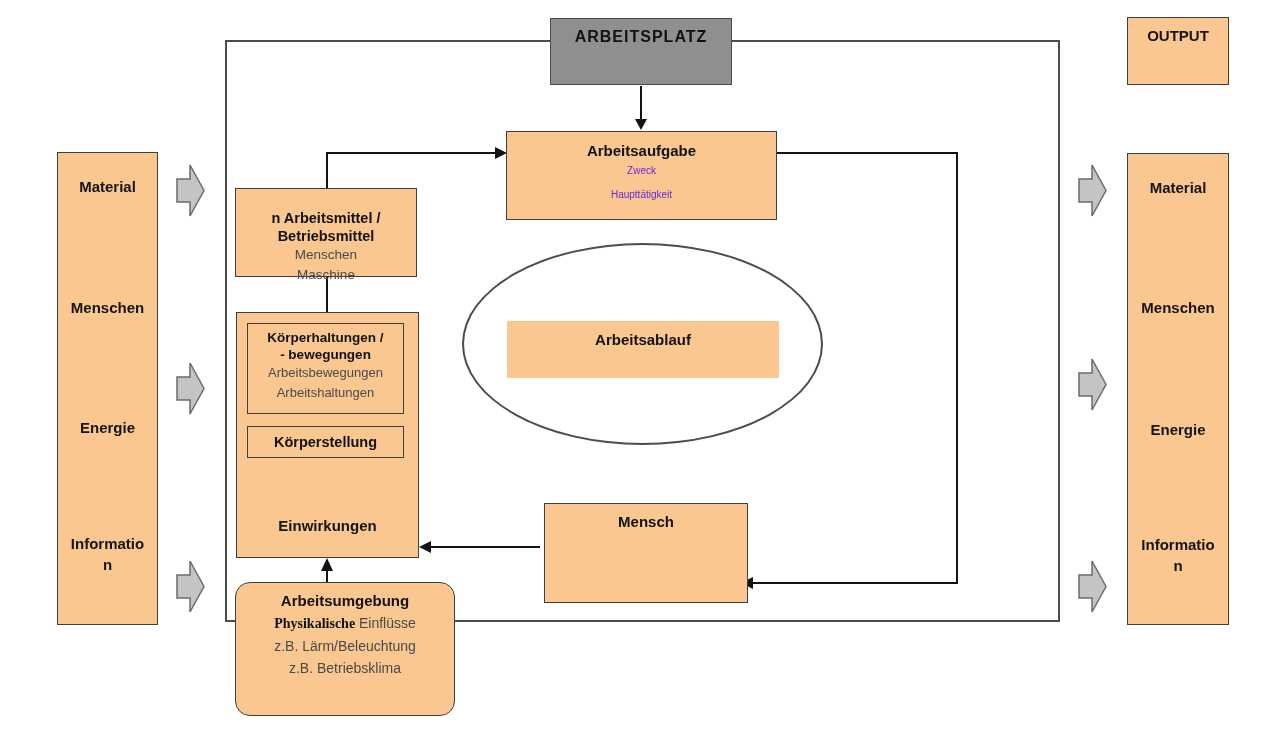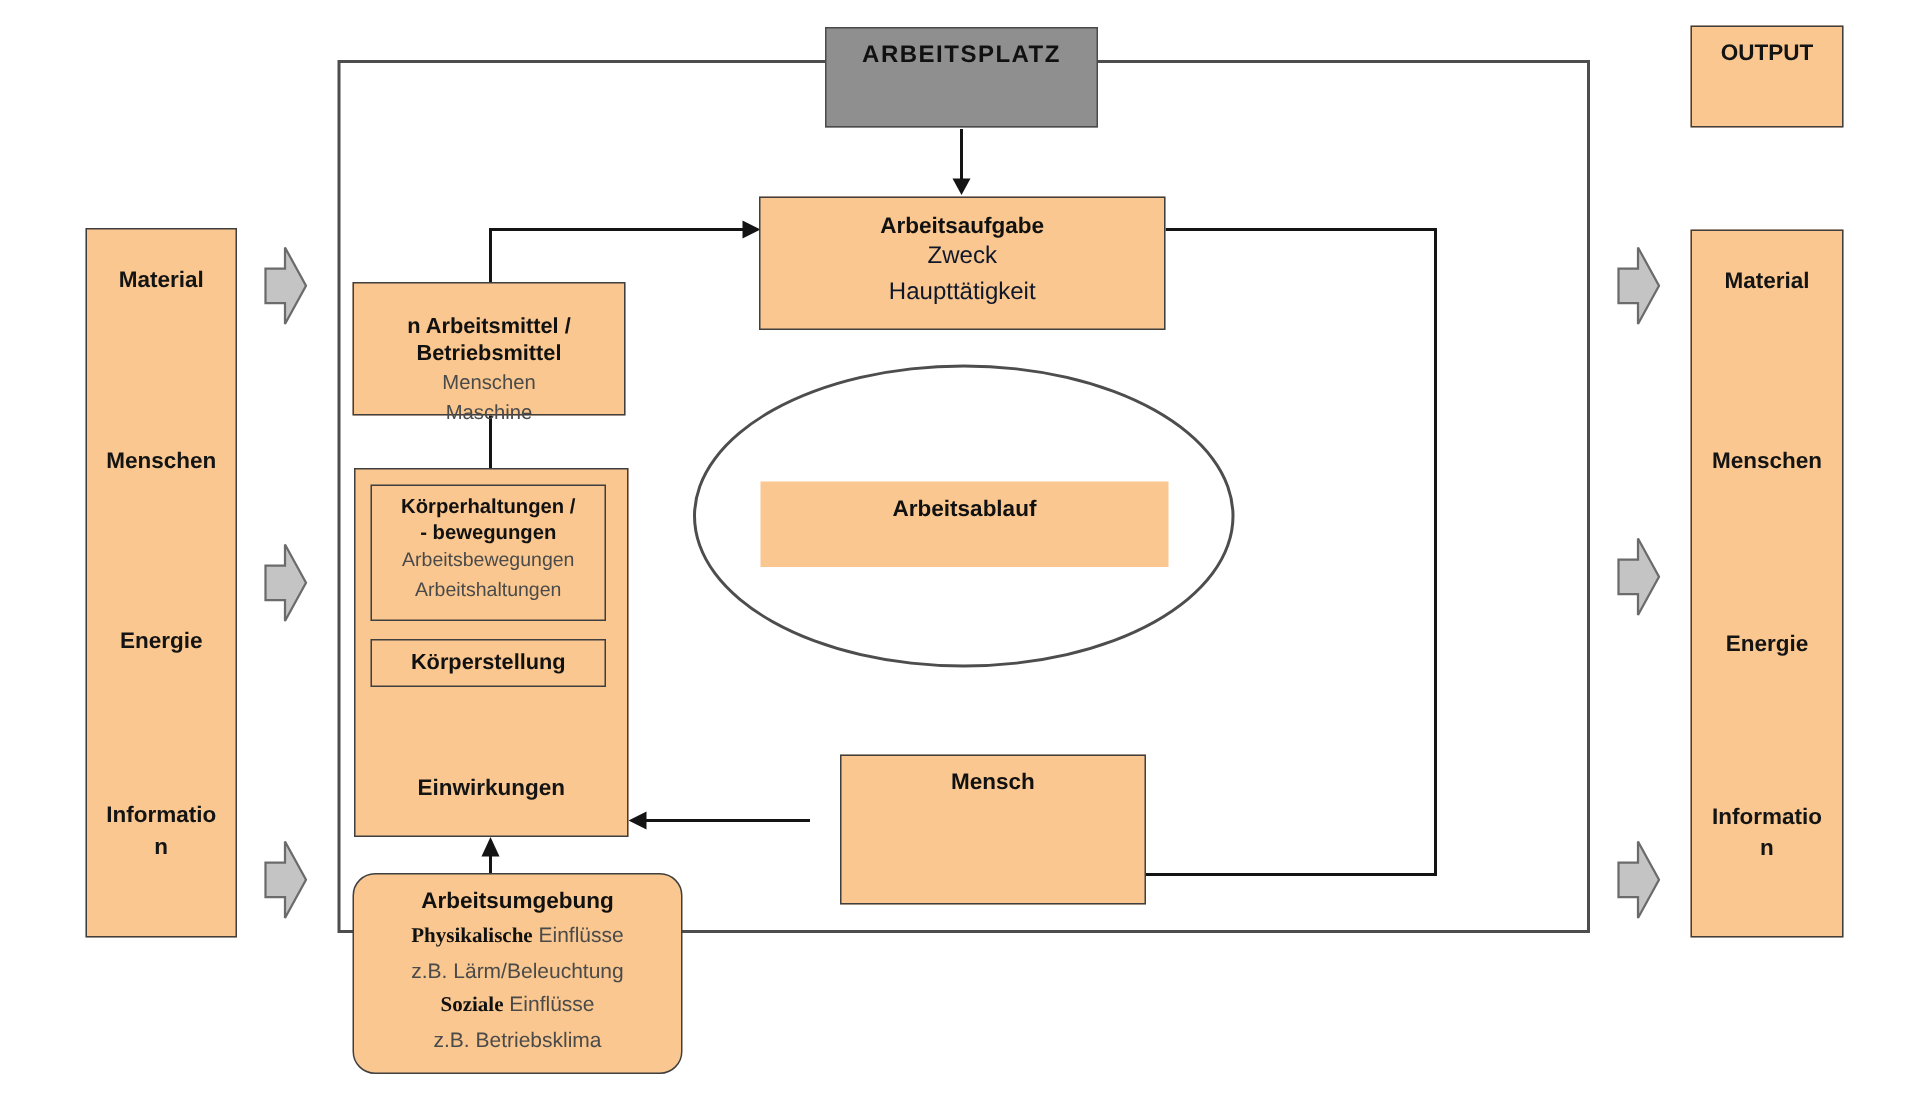--- a/index.html
+++ b/index.html
@@ -19,21 +19,21 @@
   .workplace{
     background:#8F8F8F;border:1px solid #4A4A4A;text-align:center;z-index:12;
     font-weight:bold;font-size:16px;letter-spacing:1px;padding-top:9px;color:#111;
   }
   .io-title{font-weight:bold;font-size:15px;padding-top:9px;}
   .col-label{
     position:absolute;left:0;width:100%;text-align:center;
     font-weight:bold;font-size:15px;line-height:21px;
   }
   .title{font-weight:bold;font-size:15px;line-height:19px;color:#111;}
-  .sub{font-size:16px;line-height:22px;color:#0f172a;}
+  .sub{font-size:10px;line-height:22px;color:#6d28d9;}
   .sm-title{font-weight:bold;font-size:13.5px;line-height:17px;color:#111;}
   .sm-sub{font-size:13px;line-height:20px;color:#4A4A4A;}
   .ellipse{
     border:2px solid #4D4D4D;border-radius:50%;background:#fff;z-index:3;
   }
   .connectors{position:absolute;left:0;top:0;z-index:5;}
   .flow-arrow{position:absolute;z-index:4;}
   .mixed b{color:#111;font-family:Liberation Serif, serif;}
   .mixed{font-size:14px;line-height:22px;color:#4A4A4A;}
 </style>
@@ -149,26 +149,25 @@
     </div>
 
 
     <div class="abs" style="left:0;top:204px;width:100%;text-align:center;font-weight:bold;font-size:15px;">Einwirkungen</div>
   </div>
 
   <div class="abs node" style="left:235px;top:582px;width:220px;height:134px;padding-top:7px;z-index:11;border-radius:15px;">
     <div class="title" style="line-height:22px;">Arbeitsumgebung</div>
     <div class="mixed"><b>Physikalische</b><span> Einflüsse</span></div>
     <div class="mixed">z.B. Lärm/Beleuchtung</div>
-    <div class="mixed"><b>Soziale</b><span> Einflüsse</span></div>
     <div class="mixed">z.B. Betriebsklima</div>
   </div>
 
   <div class="abs ellipse" style="left:462px;top:243px;width:361px;height:202px;"></div>
   <div class="abs node noborder" style="left:507px;top:321px;width:272px;height:57px;padding-top:9px;">
     <div class="title">Arbeitsablauf</div>
   </div>
 
-  <div class="abs node" style="left:560px;top:503px;width:204px;height:100px;padding-top:8px;">
+  <div class="abs node" style="left:544px;top:503px;width:204px;height:100px;padding-top:8px;">
     <div class="title">Mensch</div>
   </div>
 
 </div>
 
 </body></html>

